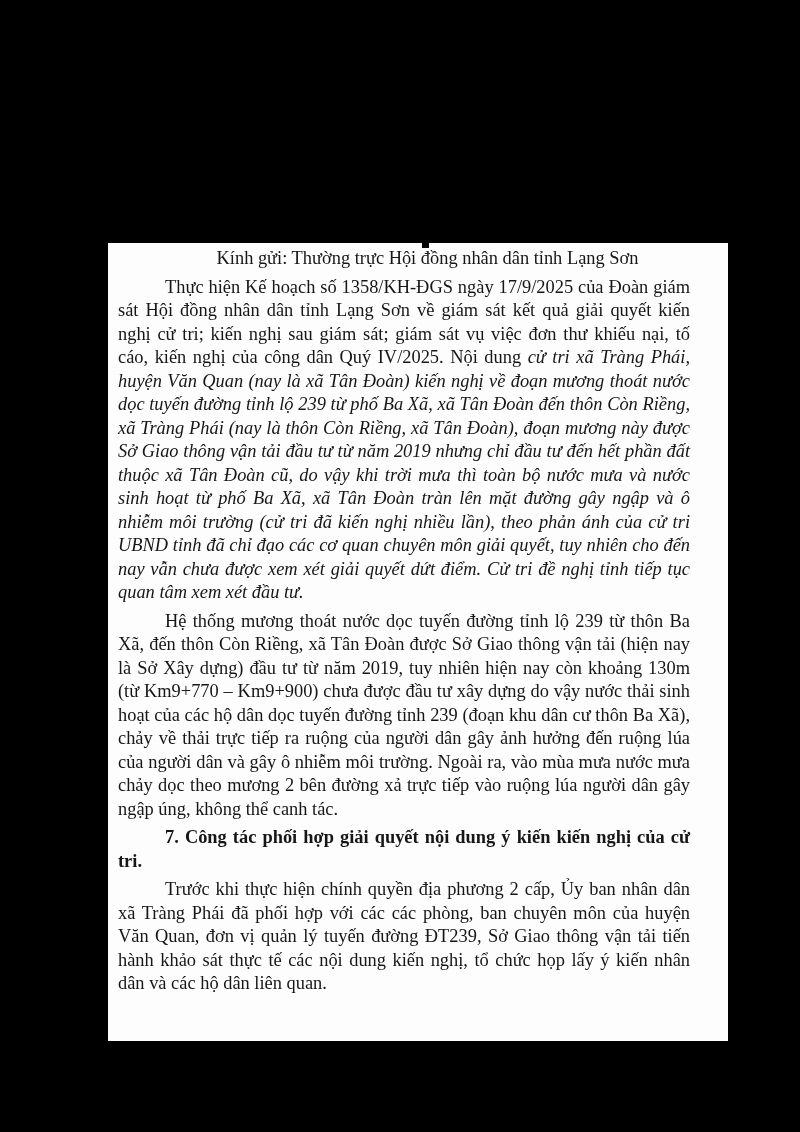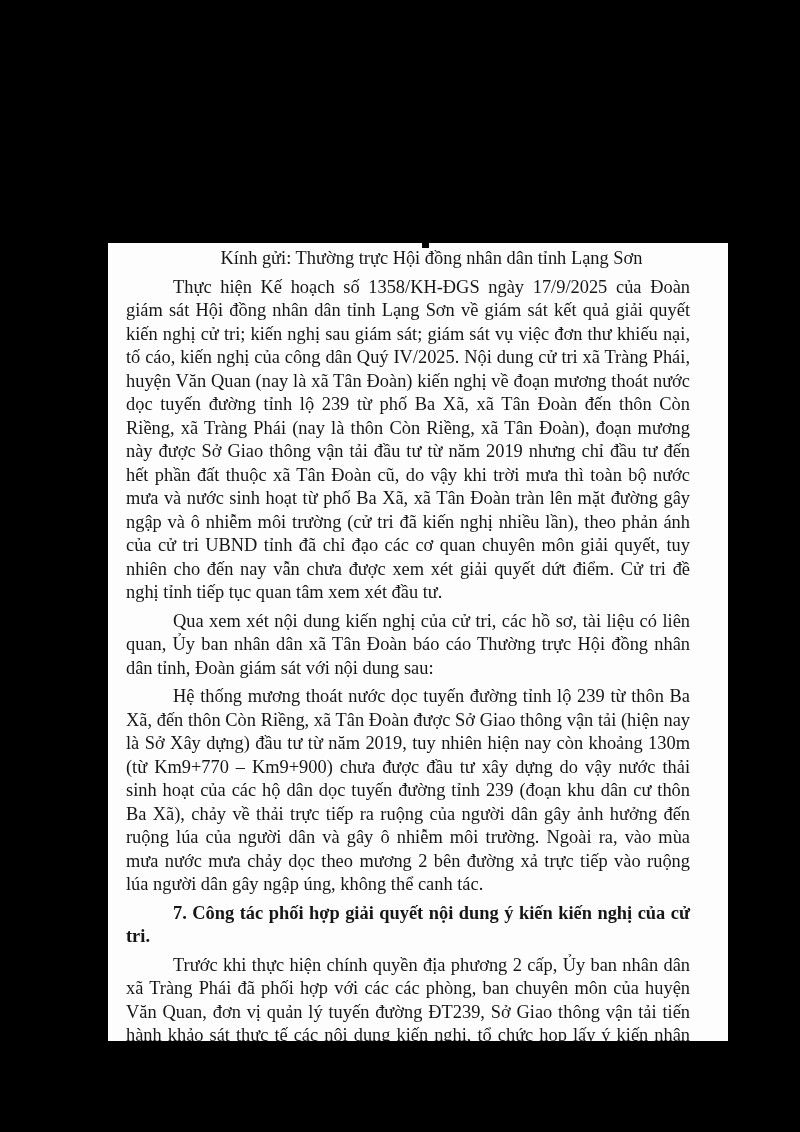--- a/index.html
+++ b/index.html
@@ -38,38 +38,38 @@
     line-height: 23.5px;
     color: #161616;
     text-align: justify;
   }
   .salutation {
     margin: 1px -32px 12px 0;
     text-align: center;
     text-indent: 0;
   }
   .textblock p {
-    margin: 0 0 5px 12px;
+    margin: 0 0 5px 4px;
     text-indent: 47px;
   }
   .italic-run {
+    font-style: italic;
   }
   .section-heading {
     font-weight: bold;
   }
 </style>
 </head>
 <body>
 
 <div id="screen">
   <div class="page">
     <div class="scan-artifact"></div>
     <div class="textblock">
       <p class="salutation">Kính gửi: Thường trực Hội đồng nhân dân tỉnh Lạng Sơn</p>
       <p><span>Thực hiện Kế hoạch số 1358/KH-ĐGS ngày 17/9/2025 của Đoàn giám sát Hội đồng nhân dân tỉnh Lạng Sơn về giám sát kết quả giải quyết kiến nghị cử tri; kiến nghị sau giám sát; giám sát vụ việc đơn thư khiếu nại, tố cáo, kiến nghị của công dân Quý IV/2025. Nội dung </span><span class="italic-run">cử tri xã Tràng Phái, huyện Văn Quan (nay là xã Tân Đoàn) kiến nghị về đoạn mương thoát nước dọc tuyến đường tỉnh lộ 239 từ phố Ba Xã, xã Tân Đoàn đến thôn Còn Riềng, xã Tràng Phái (nay là thôn Còn Riềng, xã Tân Đoàn), đoạn mương này được Sở Giao thông vận tải đầu tư từ năm 2019 nhưng chỉ đầu tư đến hết phần đất thuộc xã Tân Đoàn cũ, do vậy khi trời mưa thì toàn bộ nước mưa và nước sinh hoạt từ phố Ba Xã, xã Tân Đoàn tràn lên mặt đường gây ngập và ô nhiễm môi trường (cử tri đã kiến nghị nhiều lần), theo phản ánh của cử tri UBND tỉnh đã chỉ đạo các cơ quan chuyên môn giải quyết, tuy nhiên cho đến nay vẫn chưa được xem xét giải quyết dứt điểm. Cử tri đề nghị tỉnh tiếp tục quan tâm xem xét đầu tư.</span></p>
-      <p>Qua xem xét nội dung kiến nghị của cử tri, các hồ sơ, tài liệu có liên quan, Ủy ban nhân dân xã Tân Đoàn báo cáo Thường trực Hội đồng nhân dân tỉnh, Đoàn giám sát với nội dung sau:</p>
       <p>Hệ thống mương thoát nước dọc tuyến đường tỉnh lộ 239 từ thôn Ba Xã, đến thôn Còn Riềng, xã Tân Đoàn được Sở Giao thông vận tải (hiện nay là Sở Xây dựng) đầu tư từ năm 2019, tuy nhiên hiện nay còn khoảng 130m (từ Km9+770 – Km9+900) chưa được đầu tư xây dựng do vậy nước thải sinh hoạt của các hộ dân dọc tuyến đường tỉnh 239 (đoạn khu dân cư thôn Ba Xã), chảy về thải trực tiếp ra ruộng của người dân gây ảnh hưởng đến ruộng lúa của người dân và gây ô nhiễm môi trường. Ngoài ra, vào mùa mưa nước mưa chảy dọc theo mương 2 bên đường xả trực tiếp vào ruộng lúa người dân gây ngập úng, không thể canh tác.</p>
       <p class="section-heading">7. Công tác phối hợp giải quyết nội dung ý kiến kiến nghị của cử tri.</p>
       <p>Trước khi thực hiện chính quyền địa phương 2 cấp, Ủy ban nhân dân xã Tràng Phái đã phối hợp với các các phòng, ban chuyên môn của huyện Văn Quan, đơn vị quản lý tuyến đường ĐT239, Sở Giao thông vận tải tiến hành khảo sát thực tế các nội dung kiến nghị, tổ chức họp lấy ý kiến nhân dân và các hộ dân liên quan.</p>
 
     </div>
   </div>
 </div>
 
 </body></html>

